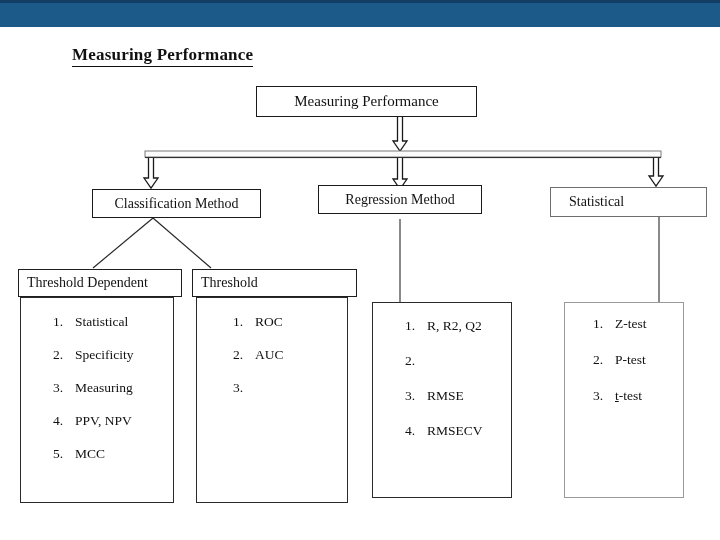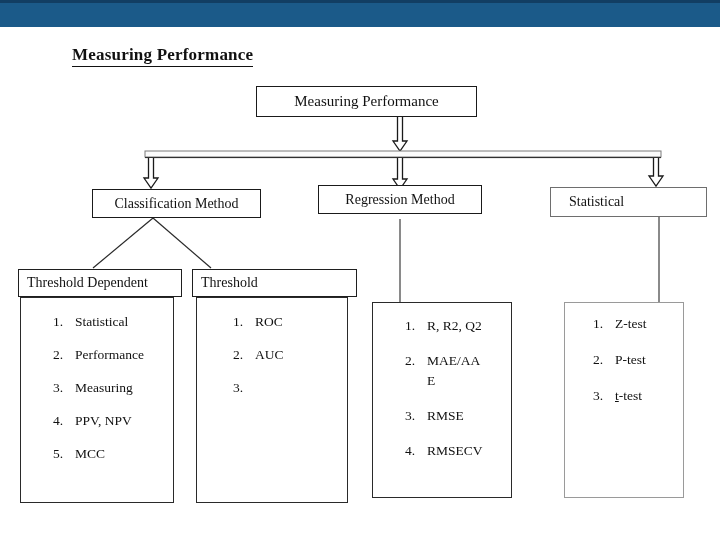--- a/index.html
+++ b/index.html
@@ -102,21 +102,21 @@
   <div class="subhead subhead-a">Threshold Dependent</div>
   <div class="subhead subhead-b">Threshold</div>
 
   <div class="listbox listbox-a">
       <div class="row">
         <span class="num">1.</span>
         <span class="txt">Statistical</span>
       </div>
       <div class="row">
         <span class="num">2.</span>
-        <span class="txt">Performance</span>
+        <span class="txt">Specificity</span>
       </div>
       <div class="row">
         <span class="num">3.</span>
         <span class="txt">Measuring</span>
       </div>
       <div class="row">
         <span class="num">4.</span>
         <span class="txt">PPV, NPV</span>
       </div>
       <div class="row">
@@ -137,22 +137,20 @@
         <span class="num">3.</span>
       </div>
     </div>
   <div class="listbox listbox-c">
       <div class="row">
         <span class="num">1.</span>
         <span class="txt">R, R2, Q2</span>
       </div>
       <div class="row">
         <span class="num">2.</span>
-        <span class="txt">MAE/AA
-E</span>
       </div>
       <div class="row">
         <span class="num">3.</span>
         <span class="txt">RMSE</span>
       </div>
       <div class="row">
         <span class="num">4.</span>
         <span class="txt">RMSECV</span>
       </div>
     </div>

